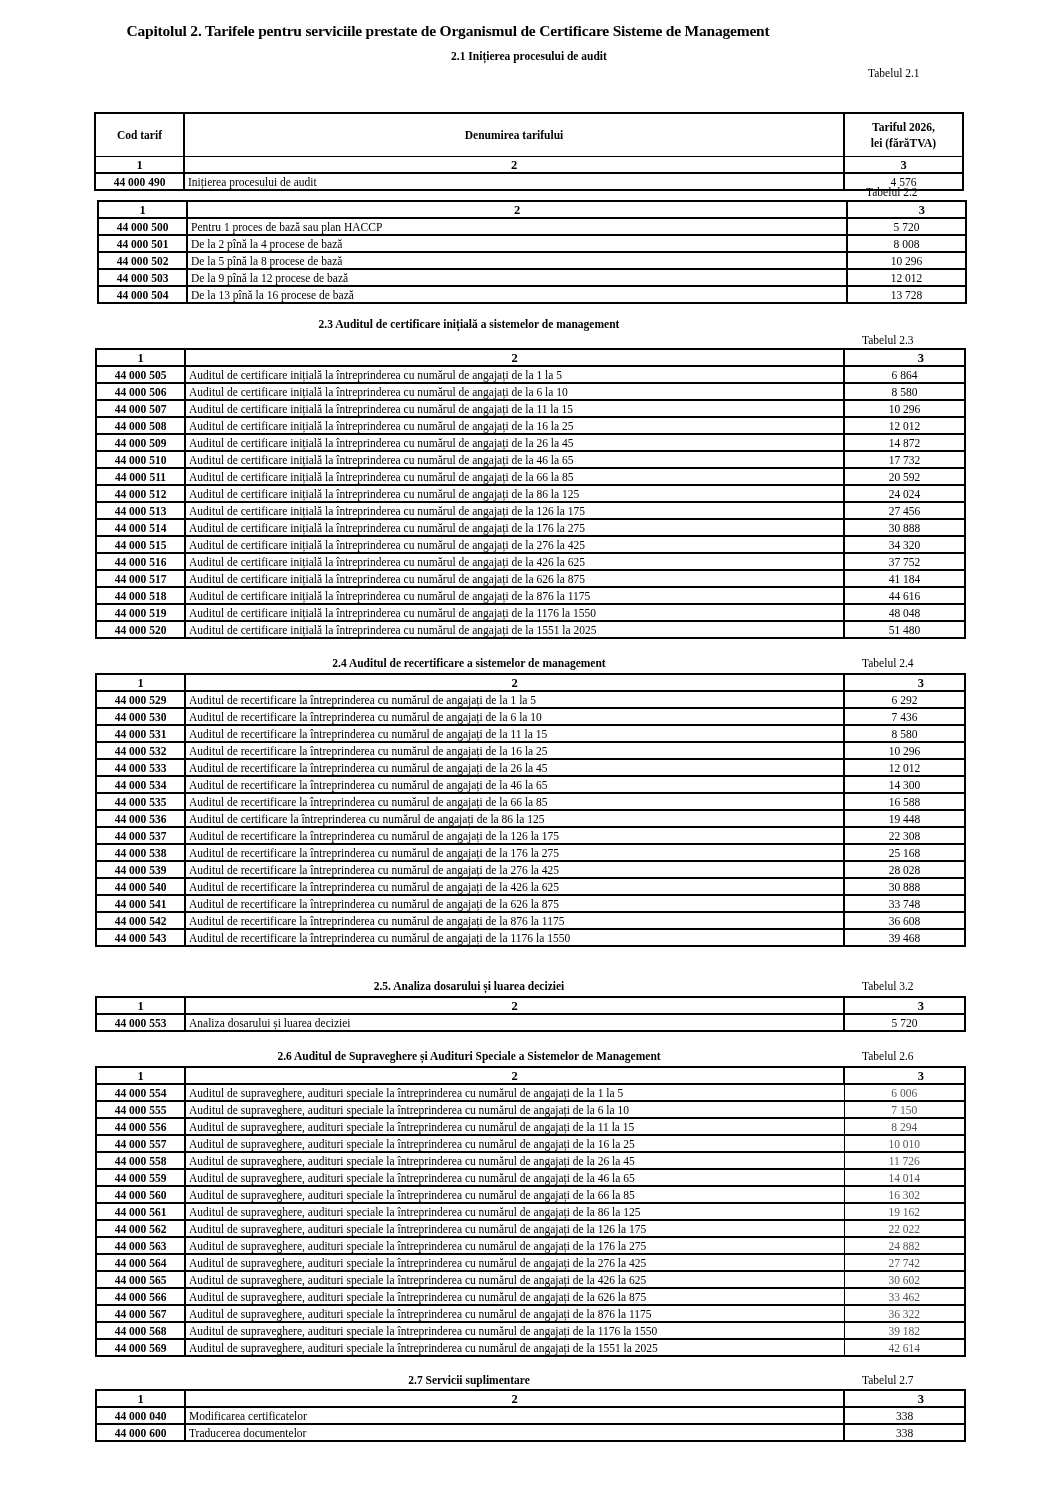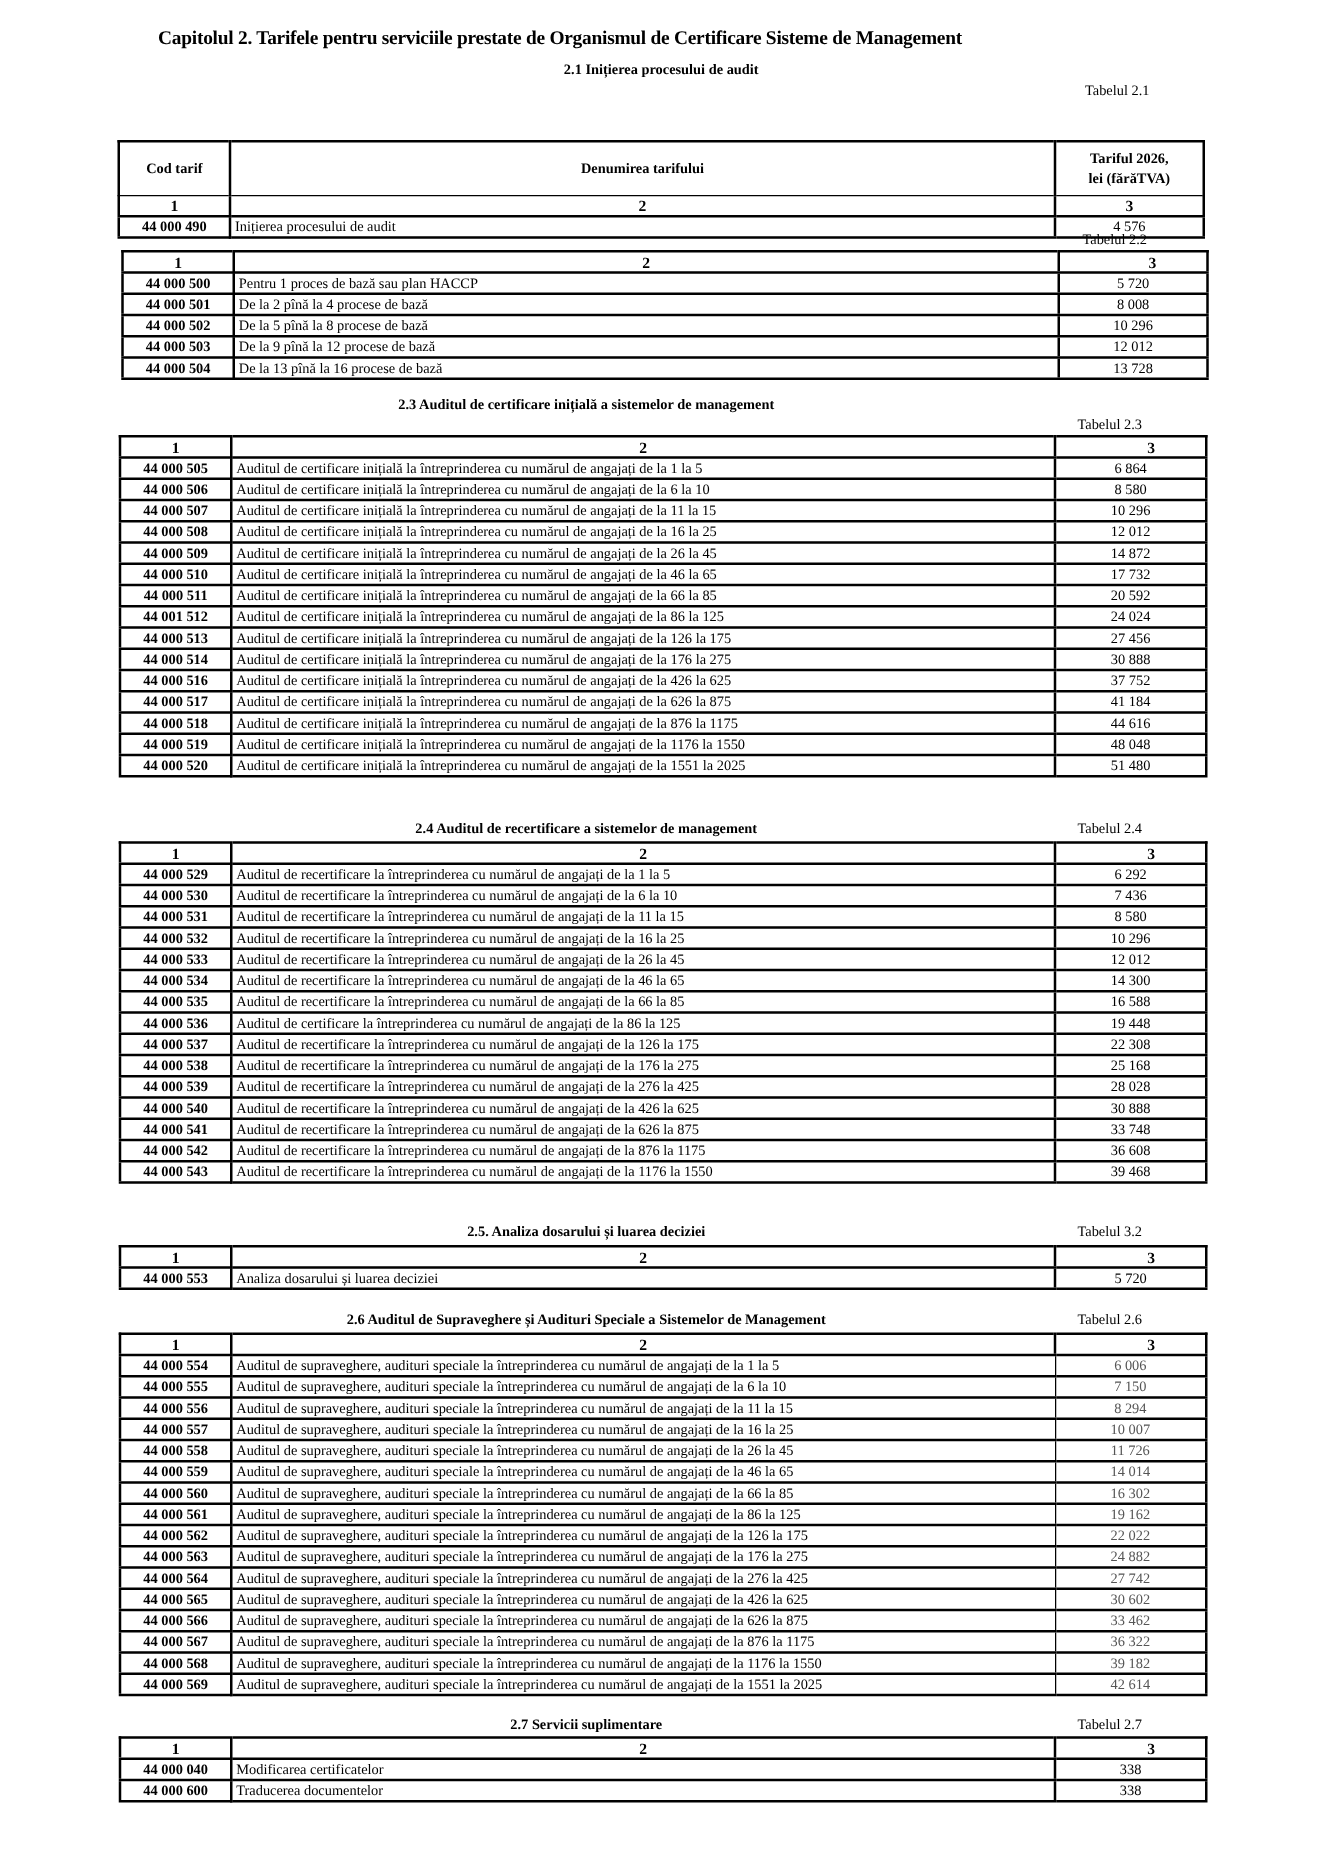--- a/index.html
+++ b/index.html
@@ -160,35 +160,40 @@
         <td class="c1">44 000 510</td>
         <td class="c2">Auditul de certificare inițială la întreprinderea cu numărul de angajați de la 46 la 65</td>
         <td class="c3 val">17 732</td>
       </tr>
       <tr class="row">
         <td class="c1">44 000 511</td>
         <td class="c2">Auditul de certificare inițială la întreprinderea cu numărul de angajați de la 66 la 85</td>
         <td class="c3 val">20 592</td>
       </tr>
       <tr class="row">
-        <td class="c1">44 001 512</td>
+        <td class="c1">44 000 512</td>
         <td class="c2">Auditul de certificare  inițială la întreprinderea cu numărul de angajați de la 86 la 125</td>
         <td class="c3 val">24 024</td>
       </tr>
       <tr class="row">
         <td class="c1">44 000 513</td>
         <td class="c2">Auditul de certificare  inițială la întreprinderea cu numărul de angajați de la 126 la 175</td>
         <td class="c3 val">27 456</td>
       </tr>
       <tr class="row">
         <td class="c1">44 000 514</td>
         <td class="c2">Auditul de certificare  inițială la întreprinderea cu numărul de angajați de la 176 la 275</td>
         <td class="c3 val">30 888</td>
       </tr>
       <tr class="row">
+        <td class="c1">44 000 515</td>
+        <td class="c2">Auditul de certificare  inițială la întreprinderea cu numărul de angajați de la 276 la 425</td>
+        <td class="c3 val">34 320</td>
+      </tr>
+      <tr class="row">
         <td class="c1">44 000 516</td>
         <td class="c2">Auditul de certificare  inițială la întreprinderea cu numărul de angajați de la 426 la 625</td>
         <td class="c3 val">37 752</td>
       </tr>
       <tr class="row">
         <td class="c1">44 000 517</td>
         <td class="c2">Auditul de certificare  inițială la întreprinderea cu numărul de angajați de la 626 la 875</td>
         <td class="c3 val">41 184</td>
       </tr>
       <tr class="row">
@@ -354,21 +359,21 @@
         <td class="c3 val">7 150</td>
       </tr>
       <tr class="row">
         <td class="c1">44 000 556</td>
         <td class="c2">Auditul de supraveghere, audituri speciale la întreprinderea cu numărul de angajați de la 11 la 15</td>
         <td class="c3 val">8 294</td>
       </tr>
       <tr class="row">
         <td class="c1">44 000 557</td>
         <td class="c2">Auditul de supraveghere, audituri speciale la întreprinderea cu numărul de angajați de la 16 la 25</td>
-        <td class="c3 val">10 007</td>
+        <td class="c3 val">10 010</td>
       </tr>
       <tr class="row">
         <td class="c1">44 000 558</td>
         <td class="c2">Auditul de supraveghere, audituri speciale la întreprinderea cu numărul de angajați de la 26 la 45</td>
         <td class="c3 val">11 726</td>
       </tr>
       <tr class="row">
         <td class="c1">44 000 559</td>
         <td class="c2">Auditul de supraveghere, audituri speciale la întreprinderea cu numărul de angajați de la 46 la 65</td>
         <td class="c3 val">14 014</td>

